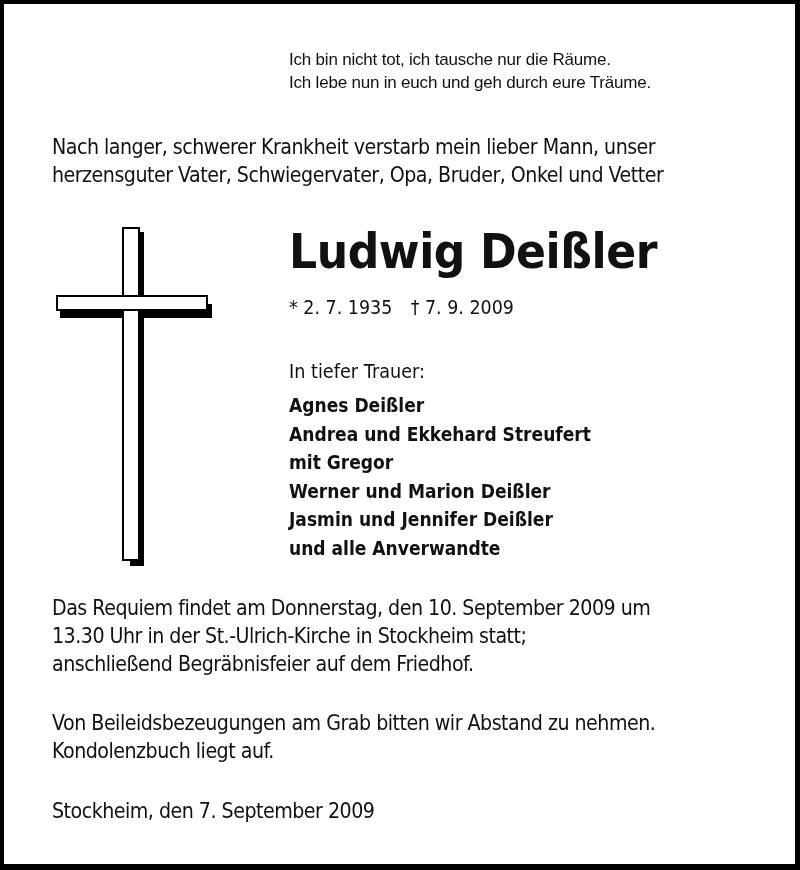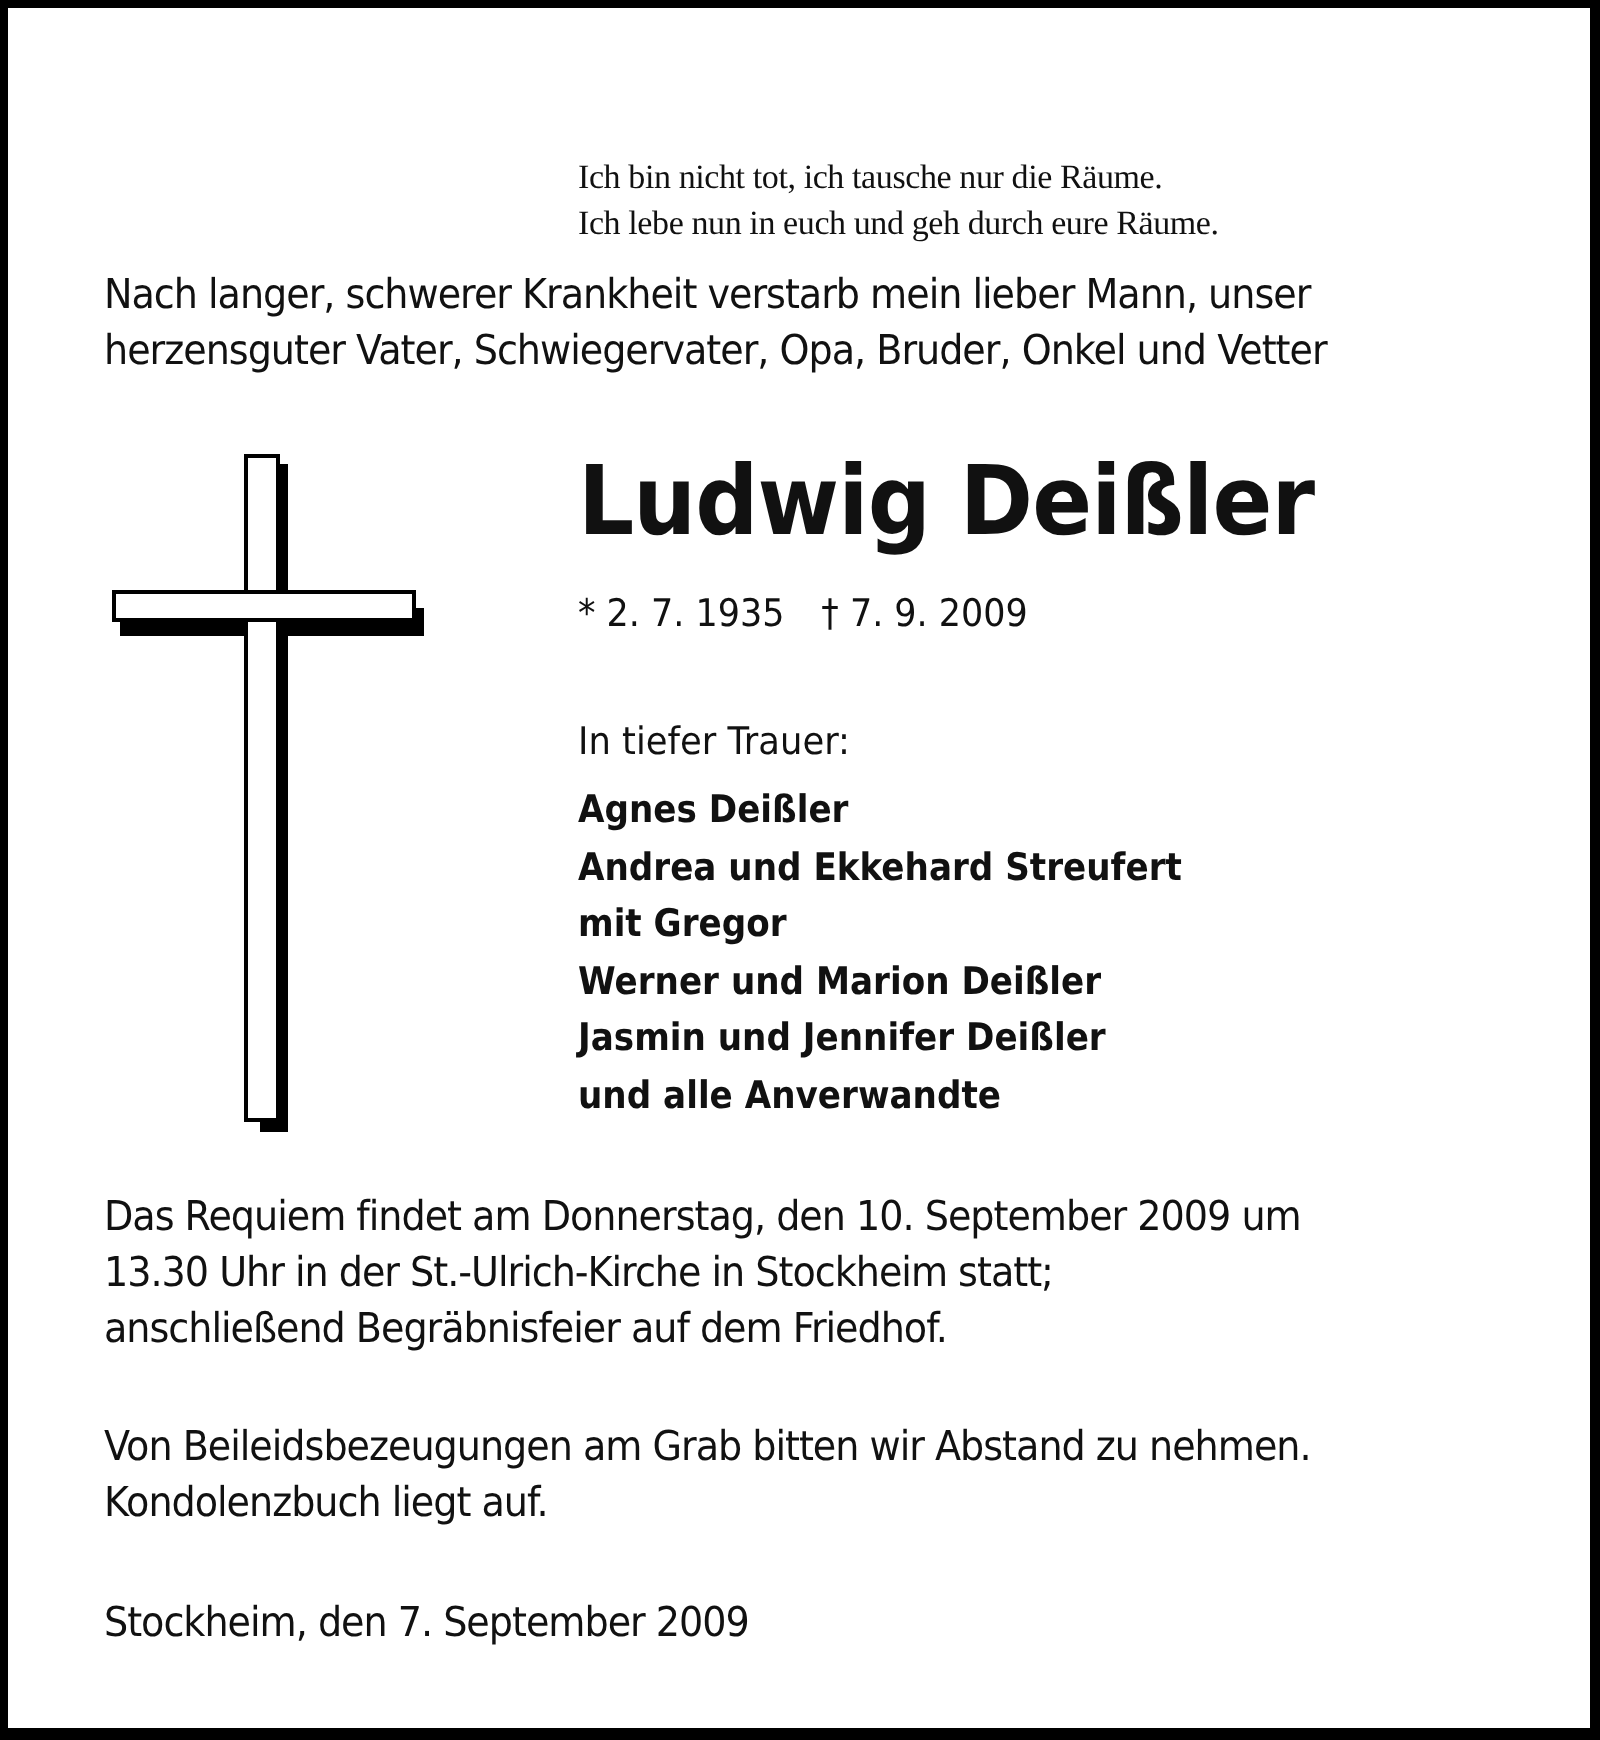--- a/index.html
+++ b/index.html
@@ -4,21 +4,21 @@
   <style>
     html, body { margin: 0; padding: 0; background: #ffffff; }
     body { width: 800px; height: 870px; position: relative; overflow: hidden; }
     .frame {
       position: absolute; left: 0; top: 0; width: 800px; height: 870px;
       box-sizing: border-box; border: 4px solid #000;
       border-bottom-width: 6px; border-right-width: 5px;
       background: #fff;
     }
     .sans { font-family: "DejaVu Sans", "Liberation Sans", sans-serif; color: #111; }
-    .serif { font-family: Liberation Serif, serif; color: #111; margin-top: 29px; }
+    .serif { font-family: Liberation Sans, sans-serif; color: #111; }
     .block { position: absolute; white-space: nowrap; }
     .verse { left: 285px; top: 44px; font-size: 17px; line-height: 23px; letter-spacing: -0.2px; }
     .intro { left: 48px; top: 129px; font-size: 20.5px; line-height: 28px; letter-spacing: -0.55px; transform: scaleX(0.93); transform-origin: left top; }
     .name { left: 285px; top: 215px; font-size: 48px; font-weight: bold; line-height: 64px; letter-spacing: -0.5px; transform: scaleX(0.92); transform-origin: left top; }
     .dates { left: 285px; top: 290px; font-size: 19px; line-height: 26px; transform: scaleX(0.92); transform-origin: left top; }
     .dates span + span { margin-left: 20px; }
     .mourn-label { left: 285px; top: 354px; font-size: 19px; line-height: 26px; transform: scaleX(0.93); transform-origin: left top; }
     .mourners { left: 285px; top: 387px; font-size: 19px; font-weight: bold; line-height: 28.6px; transform: scaleX(0.9); transform-origin: left top; }
     .mourners div { display: block; }
     .requiem { left: 48px; top: 590px; font-size: 20.5px; line-height: 28px; letter-spacing: -0.55px; transform: scaleX(0.93); transform-origin: left top; }
@@ -26,21 +26,21 @@
     .place { left: 48px; top: 793px; font-size: 20.5px; line-height: 28px; letter-spacing: -0.55px; transform: scaleX(0.93); transform-origin: left top; }
     .cross { position: absolute; left: 52px; top: 222px; width: 160px; height: 340px; }
   </style>
 </head>
 <body>
 
 <div class="frame">
 
   <div class="block serif verse">
     <div>Ich bin nicht tot, ich tausche nur die Räume.</div>
-    <div>Ich lebe nun in euch und geh durch eure Räume.</div>
+    <div>Ich lebe nun in euch und geh durch eure Träume.</div>
   </div>
 
   <div class="block sans intro">
     <div>Nach langer, schwerer Krankheit verstarb mein lieber Mann, unser</div>
     <div>herzensguter Vater, Schwiegervater, Opa, Bruder, Onkel und Vetter</div>
   </div>
 
   <svg class="cross" viewBox="0 0 160 340" xmlns="http://www.w3.org/2000/svg">
 
     <rect x="74" y="6" width="14" height="334" fill="#000"></rect>

